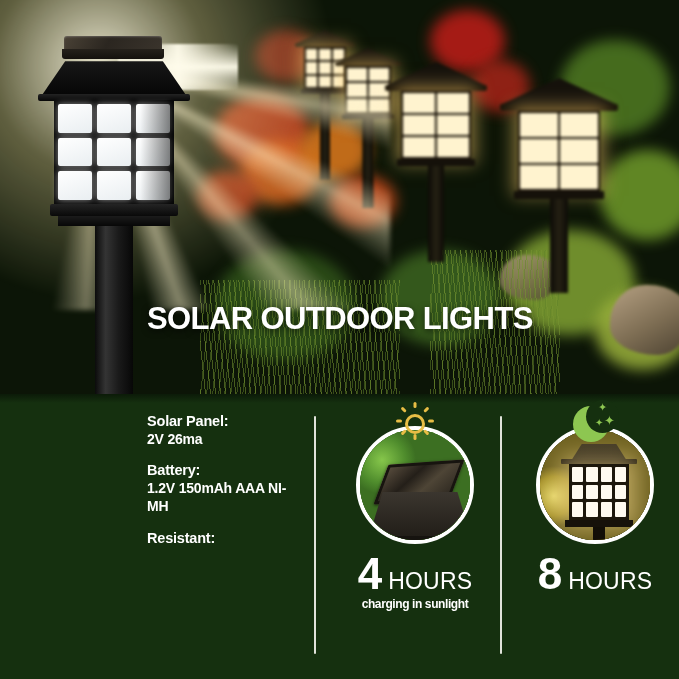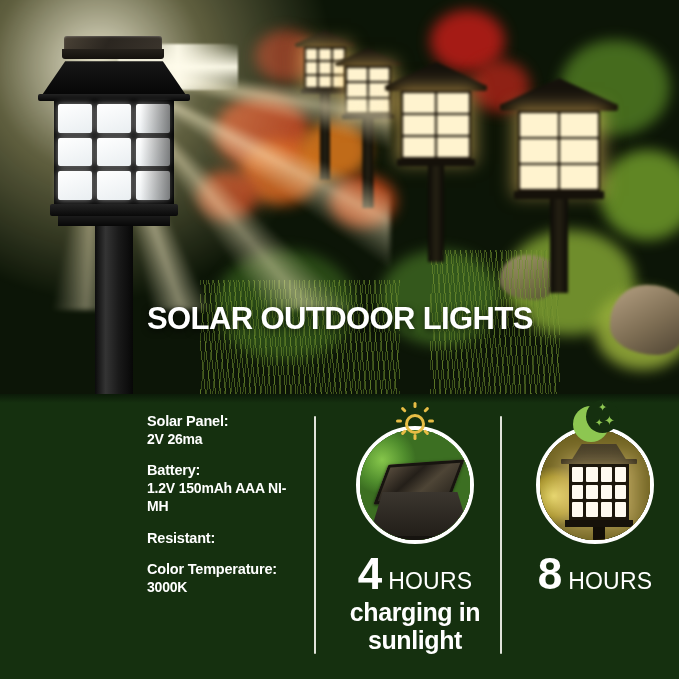--- a/index.html
+++ b/index.html
@@ -255,21 +255,21 @@
   }
 
   .hours-line {
     position:absolute; left:0; top:150px; width:100%;
     display:flex; align-items:baseline; justify-content:center; gap:7px;
   }
   .hours-num { font-size:44px; font-weight:700; line-height:1; letter-spacing:-1px; }
   .hours-word { font-size:23px; font-weight:400; letter-spacing:.2px; }
   .hours-desc {
     position:absolute; left:0; top:196px; width:100%;
-    font-size:25px; font-weight:700; line-height:1.12; letter-spacing:-.4px;
+    font-size:12px; font-weight:700; line-height:1.12; letter-spacing:-.4px;
   }
 
   
   .sun-ico { position:relative; width:44px; height:44px; }
   .sun-ring {
     position:absolute; left:12px; top:12px; width:20px; height:20px;
     border-radius:50%; border:3px solid #e8bd45;
   }
   .sun-ray {
     position:absolute; left:50%; top:50%; width:3px; height:6px;
@@ -420,24 +420,20 @@
         <div class="spec-title">Solar Panel:</div>
         <div class="spec-value">2V 26ma</div>
       </div>
       <div class="spec">
         <div class="spec-title">Battery:</div>
         <div class="spec-value">1.2V 150mAh AAA NI-MH</div>
       </div>
       <div class="spec">
         <div class="spec-title">Resistant:</div>
       </div>
-      <div class="spec">
-        <div class="spec-title">Color Temperature:</div>
-        <div class="spec-value">3000K</div>
-      </div>
     </div>
 
     <div class="badge" style="left:345px;top:8px;width:140px;height:265px;">
       <div class="badge-icon">
         <div class="sun-ico">
           <div class="sun-ring"></div>
           <div class="sun-ray" style="transform:translate(-50%,-50%) rotate(0deg) translateY(-19px);"></div>
           <div class="sun-ray" style="transform:translate(-50%,-50%) rotate(45deg) translateY(-19px);"></div>
           <div class="sun-ray" style="transform:translate(-50%,-50%) rotate(90deg) translateY(-19px);"></div>
           <div class="sun-ray" style="transform:translate(-50%,-50%) rotate(135deg) translateY(-19px);"></div>

